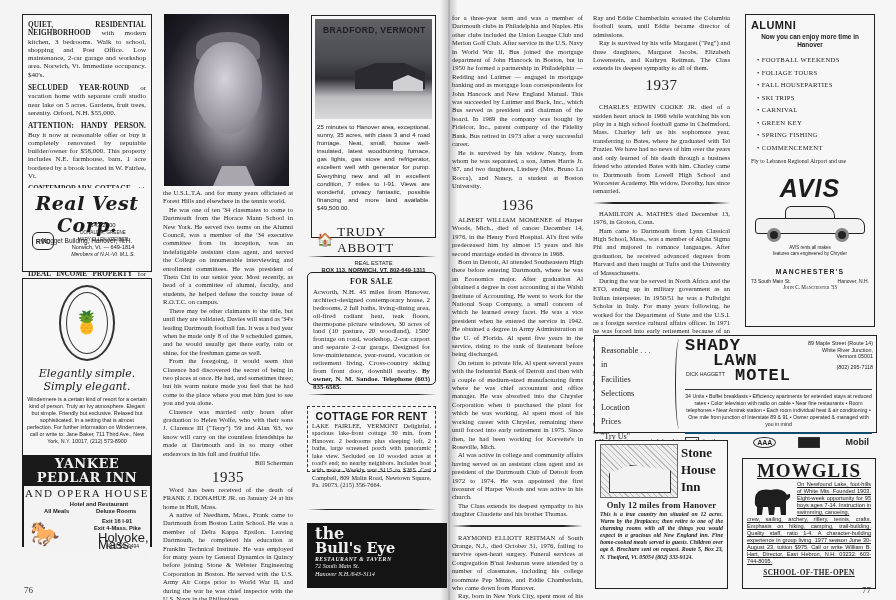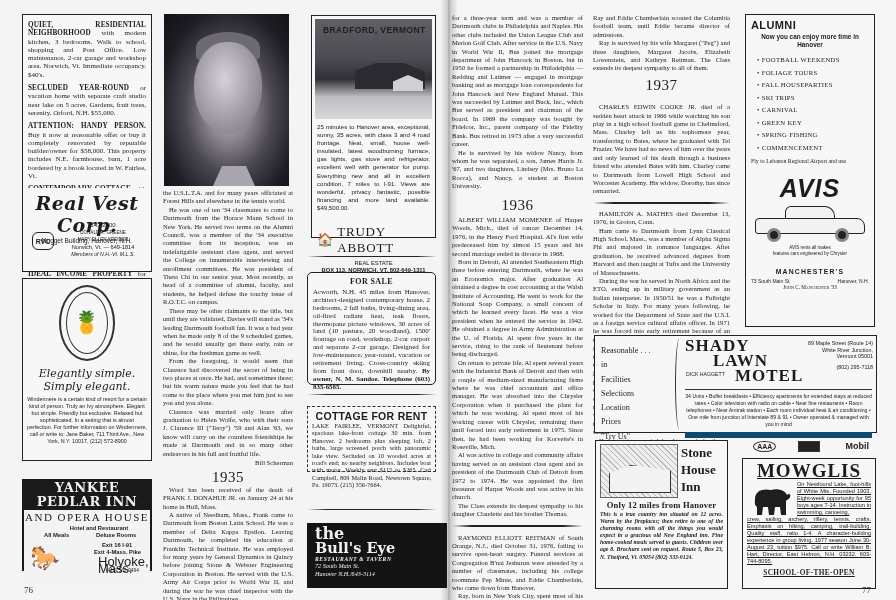--- a/index.html
+++ b/index.html
@@ -23,21 +23,21 @@
 
   
   .wm-ad { left: 22px; top: 278px; width: 130px; height: 183px; padding: 4px; text-align: center; }
   .wm-seal { width: 56px; height: 76px; border: 2px solid #333; border-radius: 50%; margin: 2px auto 0; position: relative; display:flex; align-items:center; justify-content:center; }
   .wm-seal::before { content:""; position:absolute; inset:5px; border:1px solid #333; border-radius:50%; }
   .wm-pineapple { font-size: 22px; line-height: 1; }
   .wm-tag { font-style: italic; font-size: 11px; margin: 6px 0 3px; font-family: "DejaVu Serif", serif; }
   .wm-body { font-family: "Liberation Sans", sans-serif; font-size: 5.4px; line-height: 7px; }
 
   
-  .yp-ad { left: 22px; top: 479px; width: 130px; height: 92px; background: #1a1a1a; padding: 2px; }
+  .yp-ad { left: 22px; top: 455px; width: 130px; height: 92px; background: #1a1a1a; padding: 2px; }
   .yp-title { color: #f2f2f2; font-weight: bold; font-size: 13px; letter-spacing: 0.5px; text-align: center; font-family: "DejaVu Serif", serif; line-height: 14px; }
   .yp-inner { background: #f3f3f3; height: 73px; margin-top: 1px; position: relative; }
   .yp-opera { font-size: 11px; text-align: center; letter-spacing: 1.5px; line-height: 14px; }
   .yp-detail { font-family: "Liberation Sans", sans-serif; font-size: 5.8px; line-height: 7px; position: absolute; }
   .yp-horse { position: absolute; left: 6px; top: 36px; font-size: 24px; line-height: 1; }
 
   
   .photo { left: 164px; top: 14px; width: 125px; height: 172px; background: radial-gradient(ellipse at 52% 55%, #b8b5bd 0%, #8f8c96 22%, #4a4752 48%, #1f1d24 75%, #121116 100%); }
   .photo-face { position:absolute; left: 30px; top: 28px; width: 68px; height: 92px; border-radius: 46% 46% 50% 50%; background: radial-gradient(ellipse at 45% 40%, #d5d2d9, #8f8b96 70%, #5a5661); }
   .photo-hair { position:absolute; left: 32px; top: 18px; width: 64px; height: 30px; border-radius: 50% 50% 20% 20%; background: #6d6a72; }
@@ -94,25 +94,25 @@
   .man-title { font-family: "Liberation Sans", sans-serif; font-weight: bold; font-size: 6.8px; text-align: center; letter-spacing: 1.2px; margin-top: 12px; }
   .man-row { display:flex; justify-content: space-between; font-size: 5px; font-family: "Liberation Sans", sans-serif; margin-top: 3px; }
   .man-name { text-align:center; font-size: 5.2px; font-variant: small-caps; }
 
   
   .sl-ad { left: 594px; top: 335px; width: 283px; height: 98px; display: flex; }
   .sl-left { width: 78px; padding: 8px 0 0 6px; font-size: 8.1px; line-height: 14.3px; }
   .sl-divider { width: 10px; position: relative; }
   .sl-divider::before { content: ""; position:absolute; left: 2px; top: 3px; bottom: 3px; width: 6px; border-left: 1.5px solid #333; border-radius: 60% 0 0 60% / 50% 0 0 50%; }
   .sl-right { flex: 1; padding: 2px 4px 0 2px; position: relative; }
-  .sl-name { font-family: Liberation Serif, serif; font-weight: 900; font-size: 17px; line-height: 15px; letter-spacing: 1px; }
+  .sl-name { font-family: Liberation Mono, monospace; font-weight: 900; font-size: 17px; line-height: 15px; letter-spacing: 1px; }
   .sl-owner { font-family: "Liberation Sans", sans-serif; font-size: 5.2px; position:absolute; left: 3px; top: 35px; }
   .sl-addr { position:absolute; right: 3px; top: 4px; font-family: "Liberation Sans", sans-serif; font-size: 5.4px; line-height: 6.6px; text-align: right; }
   .sl-feat { font-family: "Liberation Sans", sans-serif; font-size: 5.2px; line-height: 7px; border-top: 1px solid #333; margin-top: 6px; padding-top: 3px; text-align: center; }
-  .sl-icons { display:flex; justify-content: space-between; align-items: center; border-top: 6px solid #0c4a6e; margin-top: 4px; padding-top: 3px; }
+  .sl-icons { display:flex; justify-content: space-between; align-items: center; border-top: 2px solid #0c4a6e; margin-top: 4px; padding-top: 3px; }
   .sl-icons span { font-family: "Liberation Sans", sans-serif; font-weight: bold; font-size: 7px; border: 1px solid #333; padding: 0 3px; height: 11px; line-height: 10px; }
   .sl-icons .mobil { border: none; font-size: 9px; }
 
   
   .sh-ad { left: 595px; top: 440px; width: 133px; height: 149px; padding: 3px 4px; }
   .sh-top { display:flex; gap: 3px; }
   .sh-pic { width: 78px; height: 54px; border: 1px solid #666; background: repeating-linear-gradient(45deg, #eee 0 3px, #bbb 3px 4px); position: relative; }
   .sh-pic::after { content:""; position:absolute; left: 8px; top: 20px; width: 60px; height: 26px; background: #f2f2f2; border: 1.5px solid #333; clip-path: polygon(0 30%, 35% 0, 100% 20%, 100% 100%, 0 100%); }
   .sh-name { font-size: 13px; font-weight: bold; line-height: 17px; }
   .sh-tag { font-weight: bold; font-size: 8.6px; text-align: center; margin: 2px 0 1px; letter-spacing: 0.2px; }

